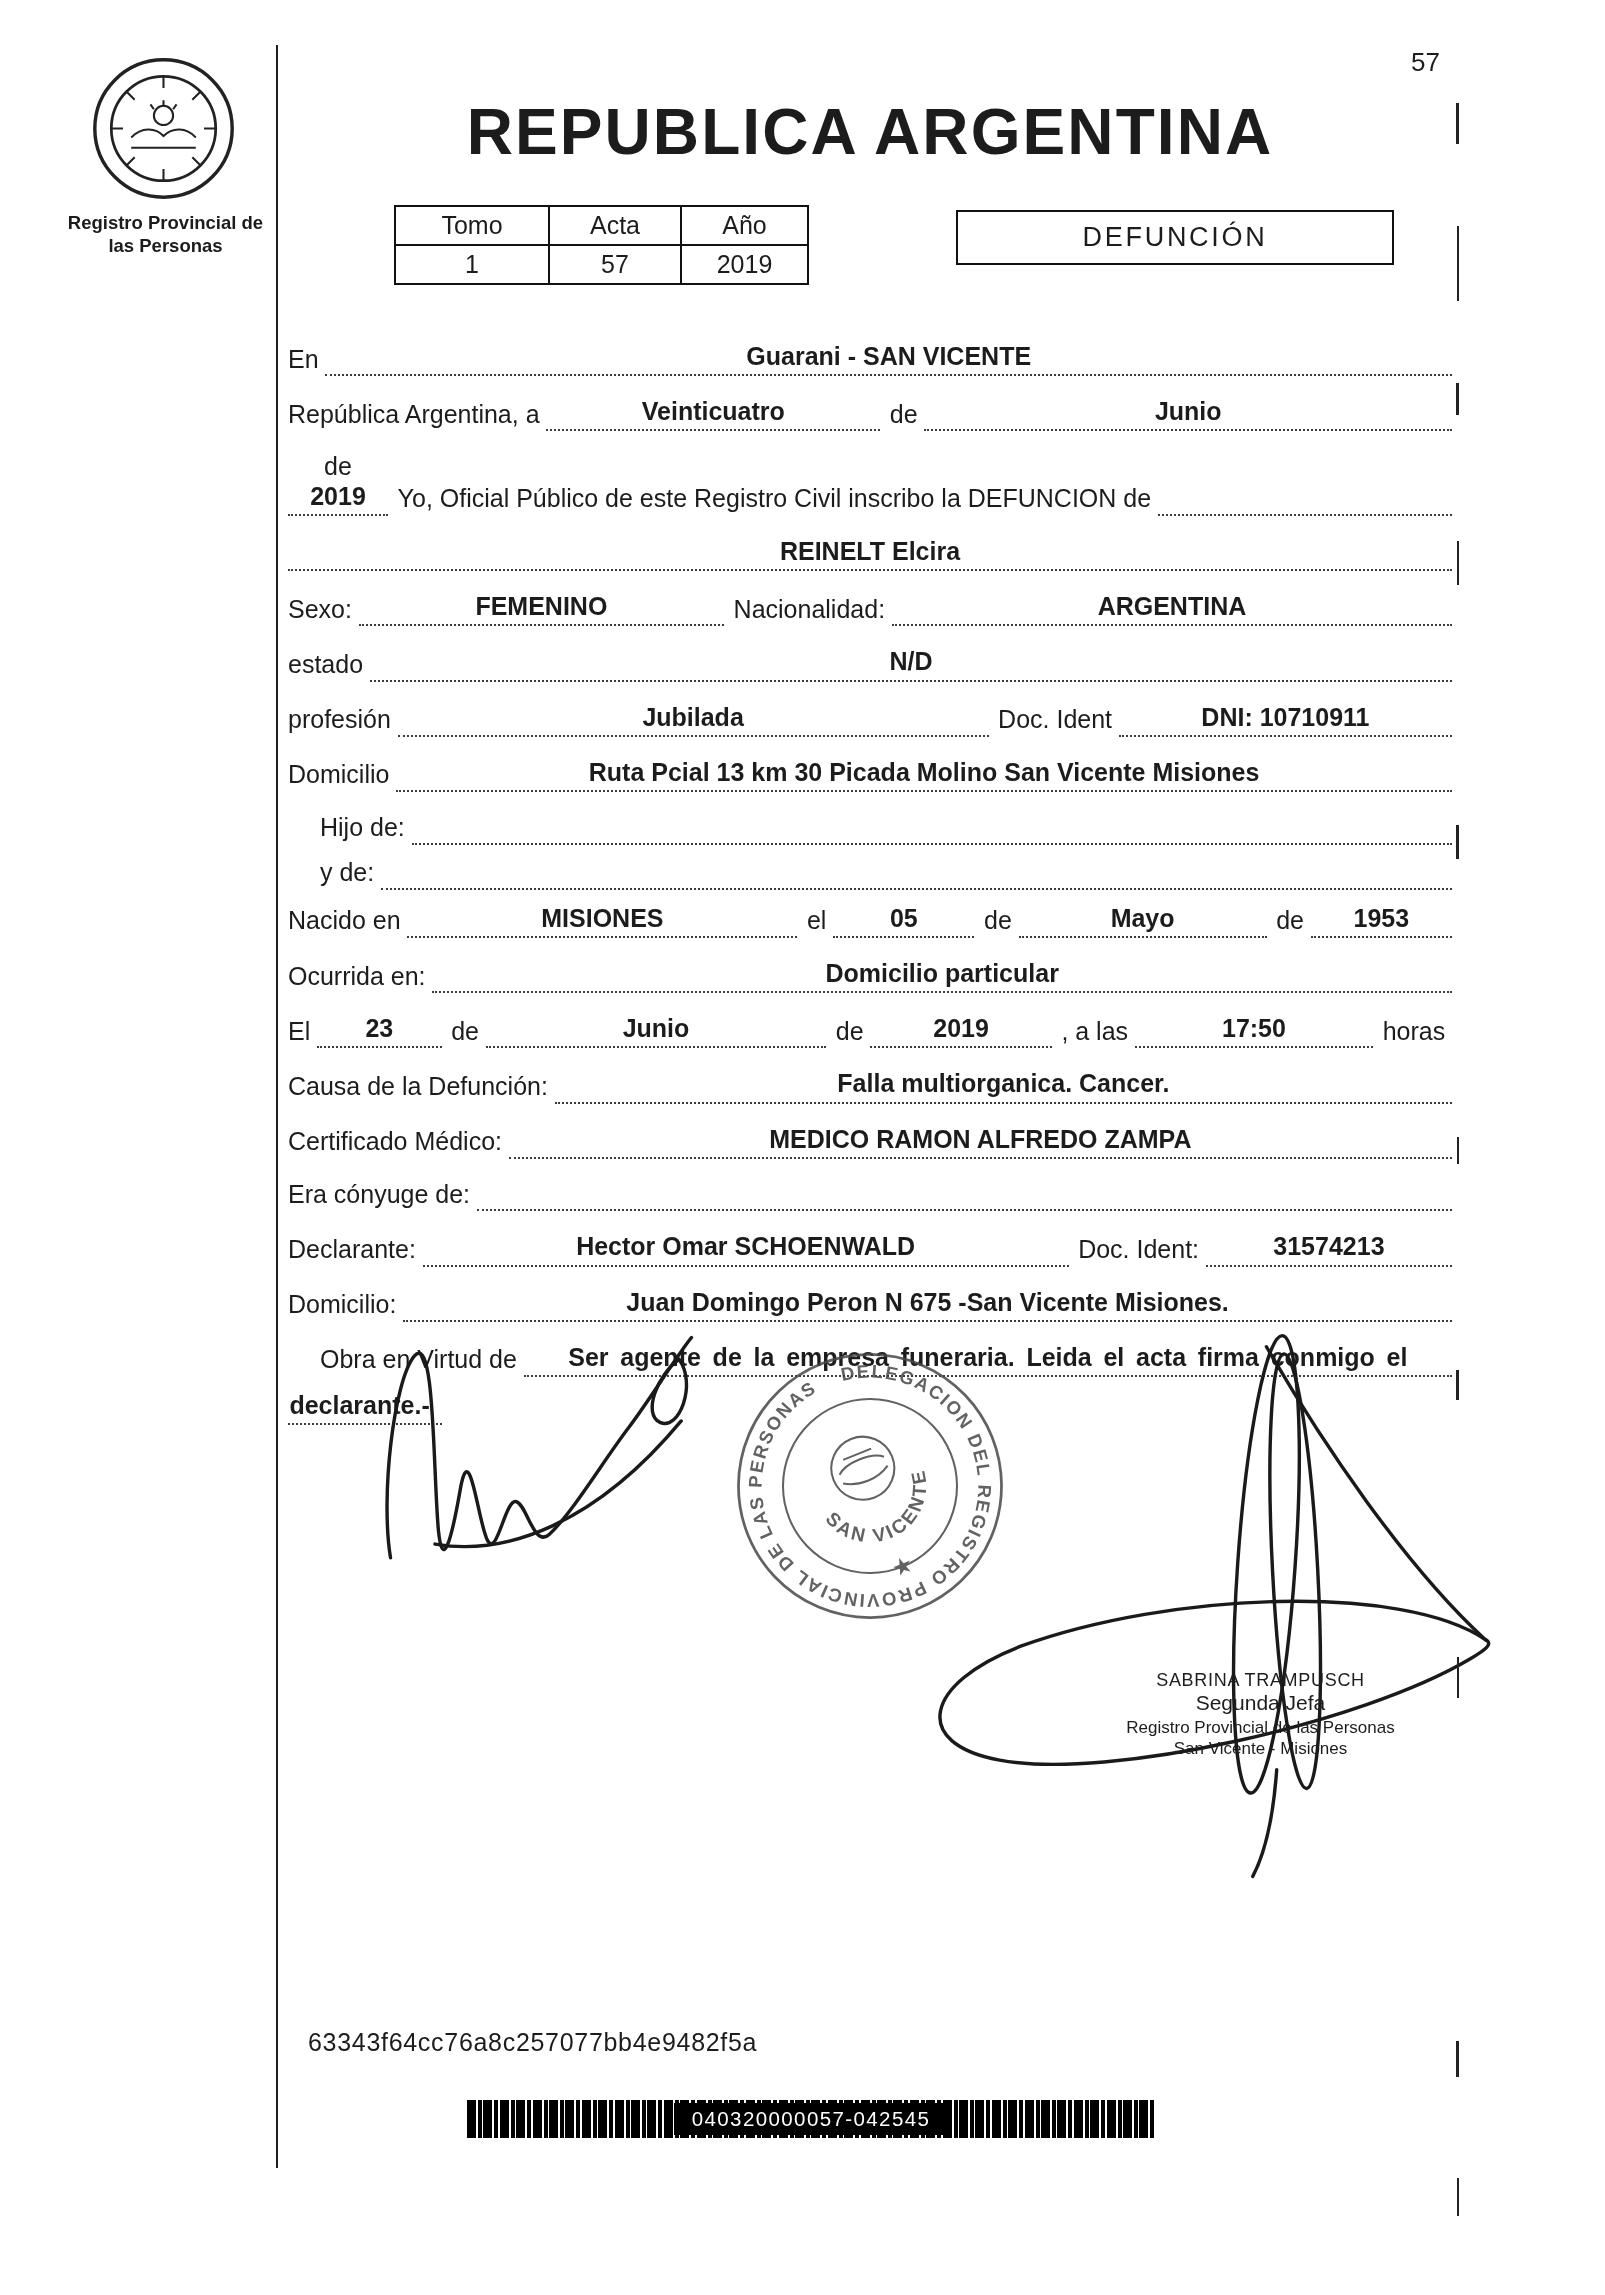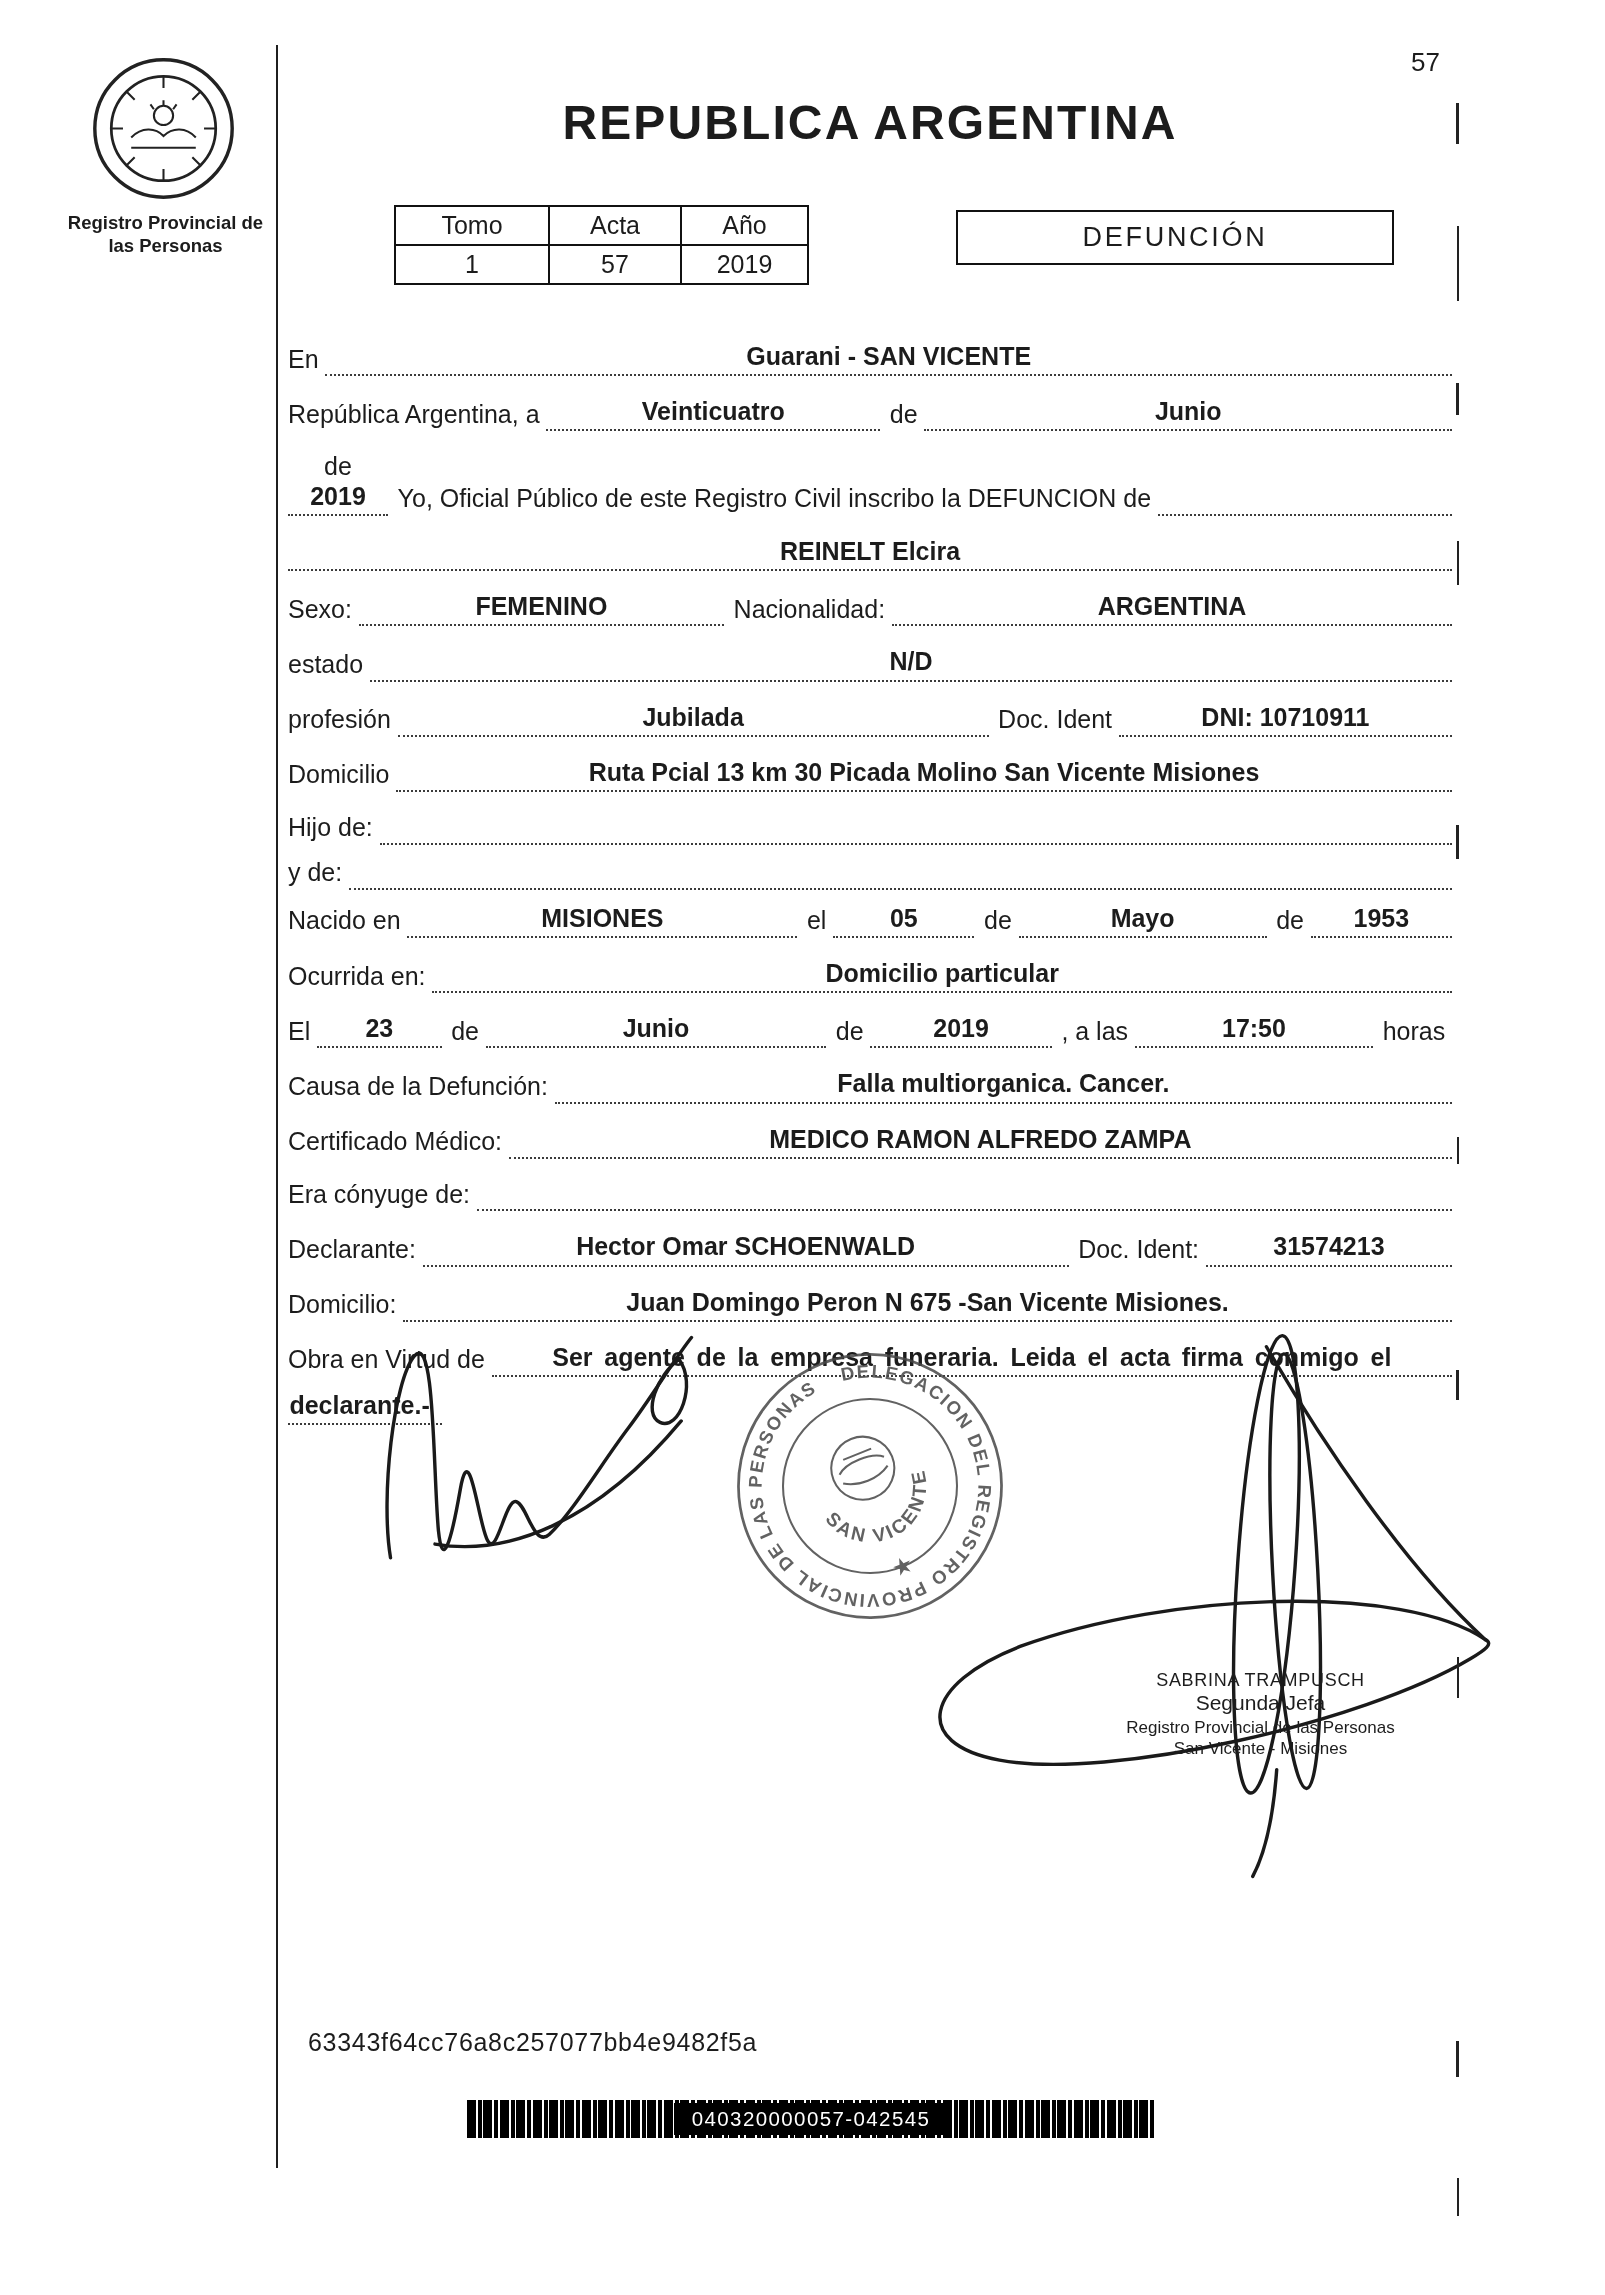--- a/index.html
+++ b/index.html
@@ -11,34 +11,34 @@
     color:#1c1c1c;
     overflow:hidden;
   }
   .left-rule{position:absolute;left:276px;top:45px;width:2.1px;height:2123px;background:#1f1f1f;}
   .page-number{position:absolute;left:1411px;top:47px;font-size:26px;}
   
   .seal{position:absolute;left:90px;top:55px;width:147px;height:147px;}
   .seal-caption{position:absolute;left:63px;top:211px;width:205px;text-align:center;
     font-size:18.5px;font-weight:bold;line-height:1.25;}
   .doc-title{position:absolute;left:288px;top:95px;width:1164px;text-align:center;
-    font-size:48px;font-weight:bold;letter-spacing:2.1px;}
+    font-size:64px;font-weight:bold;letter-spacing:2.1px;}
   
   .rec-table{position:absolute;left:394px;top:205px;border-collapse:collapse;padding-left:12px;}
   .rec-table td,.rec-table th{border:2.1px solid #111;font-size:25px;font-weight:normal;
     text-align:center;padding:4.1px 0;}
   .rec-table .c1{width:152px}.rec-table .c2{width:130px}.rec-table .c3{width:125px}
   
   .def-box{position:absolute;left:956px;top:210px;width:434px;height:51px;
     border:2.1px solid #111;display:flex;align-items:center;justify-content:center;
     font-size:27px;letter-spacing:2.7px;}
   
   .form{position:absolute;left:288px;top:342px;width:1164px;font-size:25px;line-height:1.18;}
   .row{display:flex;align-items:flex-end;margin-bottom:21px;}
-  .row.tight{margin-bottom:13.7px;}
+  .row.tight{margin-bottom:13.7px;margin-left:32px;}
   .lbl{white-space:nowrap;padding:0 6.8px 2.1px 0;}
   .lbl.mid{padding-left:9.6px;}
   .fld{border-bottom:2.7px dotted #3b3b3b;font-weight:bold;text-align:center;
     padding:0 5.5px 2.7px;min-height:27px;}
   .fld .plain{font-weight:normal;}
   .grow{flex:1 1 0;}
   .inlineword{border-bottom:2.7px dotted #3b3b3b;font-weight:bold;padding:0 12.3px 2.7px 1.4px;
     align-self:flex-start;}
   
   .sig1{position:absolute;left:370px;top:1318px;}

